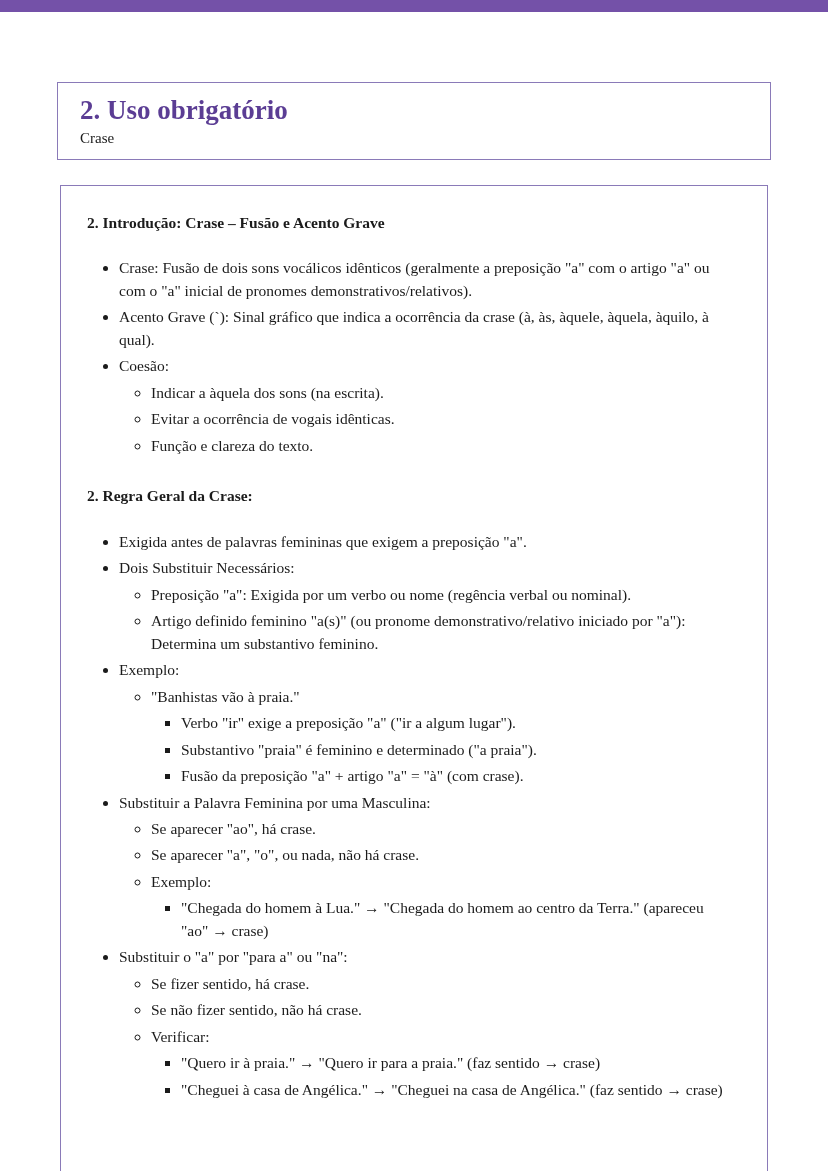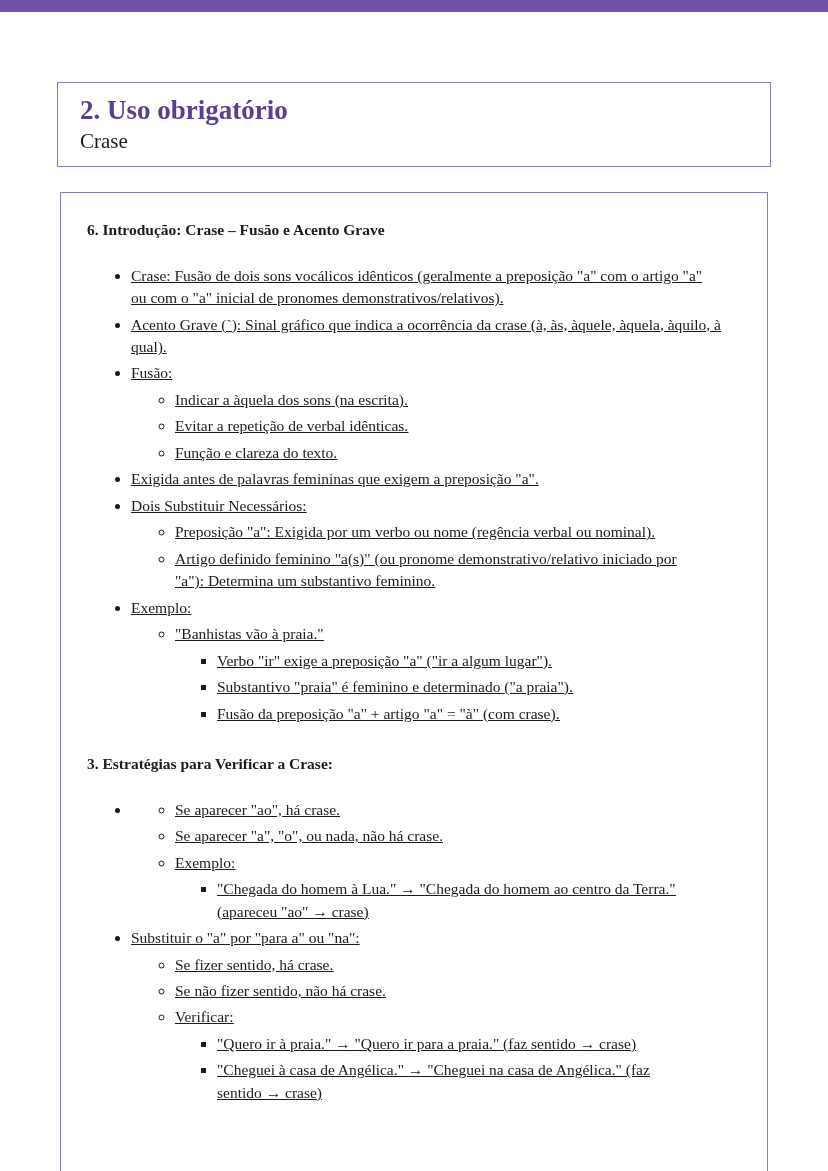--- a/index.html
+++ b/index.html
@@ -27,21 +27,21 @@
   }
 
   .page-title {
     font-size: 27px;
     font-weight: bold;
     color: var(--title-color, #5b3d94);
     line-height: 1.1;
   }
 
   .page-subtitle {
-    font-size: 21px;
+    font-size: 15px;
     color: #1b1b1b;
     margin-top: 3px;
     line-height: 1.2;
   }
 
   .content-box {
     margin: 25px 60px 0 60px;
     border: 1px solid var(--box-border, #8a7ab8);
     padding: 26px 30px 30px 26px;
     background: #ffffff;
@@ -61,63 +61,62 @@
     list-style: disc;
     padding-left: 28px;
     margin: 0;
   }
   ul.doc-list ul { list-style: circle; padding-left: 28px; }
   ul.doc-list ul ul { list-style: square; padding-left: 26px; }
 
   ul.doc-list li {
     font-size: 15.5px;
     line-height: 1.45;
-    margin: 4px 16px;
-    text-decoration: underline;
+    margin: 4px 4px;
   }
 </style>
 </head>
 <body>
 
 <div class="top-bar"></div>
 
 <div class="header-box">
   <div class="page-title">2. Uso obrigatório</div>
   <div class="page-subtitle">Crase</div>
 </div>
 
 <div class="content-box">
   <div id="document-body">
-      <h3 class="section-heading">6. Introdução: Crase – Fusão e Acento Grave</h3>
+      <h3 class="section-heading">2. Introdução: Crase – Fusão e Acento Grave</h3>
       <ul class="doc-list">
         <li><span>Crase: Fusão de dois sons vocálicos idênticos (geralmente a preposição "a" com o artigo "a" ou com o "a" inicial de pronomes demonstrativos/relativos).</span></li>
         <li><span>Acento Grave (`): Sinal gráfico que indica a ocorrência da crase (à, às, àquele, àquela, àquilo, à qual).</span></li>
-        <li><span>Fusão:</span><ul class="doc-list">
+        <li><span>Coesão:</span><ul class="doc-list">
             <li><span>Indicar a àquela dos sons (na escrita).</span></li>
-            <li><span>Evitar a repetição de verbal idênticas.</span></li>
+            <li><span>Evitar a ocorrência de vogais idênticas.</span></li>
             <li><span>Função e clareza do texto.</span></li>
           </ul></li>
       </ul>
+      <h3 class="section-heading">2. Regra Geral da Crase:</h3>
       <ul class="doc-list">
         <li><span>Exigida antes de palavras femininas que exigem a preposição "a".</span></li>
         <li><span>Dois Substituir Necessários:</span><ul class="doc-list">
             <li><span>Preposição "a": Exigida por um verbo ou nome (regência verbal ou nominal).</span></li>
             <li><span>Artigo definido feminino "a(s)" (ou pronome demonstrativo/relativo iniciado por "a"): Determina um substantivo feminino.</span></li>
           </ul></li>
         <li><span>Exemplo:</span><ul class="doc-list">
             <li><span>"Banhistas vão à praia."</span><ul class="doc-list">
                 <li><span>Verbo "ir" exige a preposição "a" ("ir a algum lugar").</span></li>
                 <li><span>Substantivo "praia" é feminino e determinado ("a praia").</span></li>
                 <li><span>Fusão da preposição "a" + artigo "a" = "à" (com crase).</span></li>
               </ul></li>
           </ul></li>
       </ul>
-      <h3 class="section-heading">3. Estratégias para Verificar a Crase:</h3>
       <ul class="doc-list">
-        <li><ul class="doc-list">
+        <li><span>Substituir a Palavra Feminina por uma Masculina:</span><ul class="doc-list">
             <li><span>Se aparecer "ao", há crase.</span></li>
             <li><span>Se aparecer "a", "o", ou nada, não há crase.</span></li>
             <li><span>Exemplo:</span><ul class="doc-list">
                 <li><span>"Chegada do homem à Lua." → "Chegada do homem ao centro da Terra." (apareceu "ao" → crase)</span></li>
               </ul></li>
           </ul></li>
         <li><span>Substituir o "a" por "para a" ou "na":</span><ul class="doc-list">
             <li><span>Se fizer sentido, há crase.</span></li>
             <li><span>Se não fizer sentido, não há crase.</span></li>
             <li><span>Verificar:</span><ul class="doc-list">

